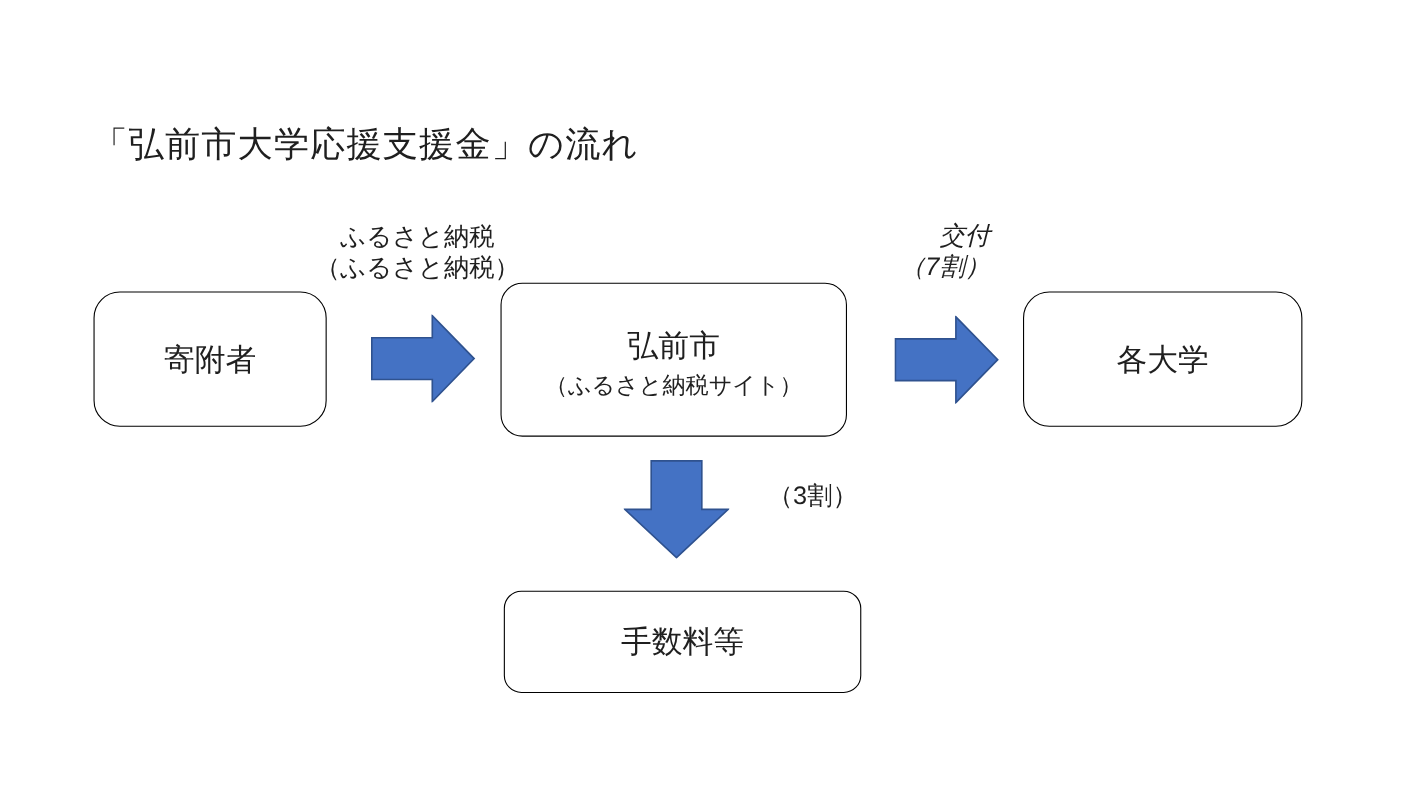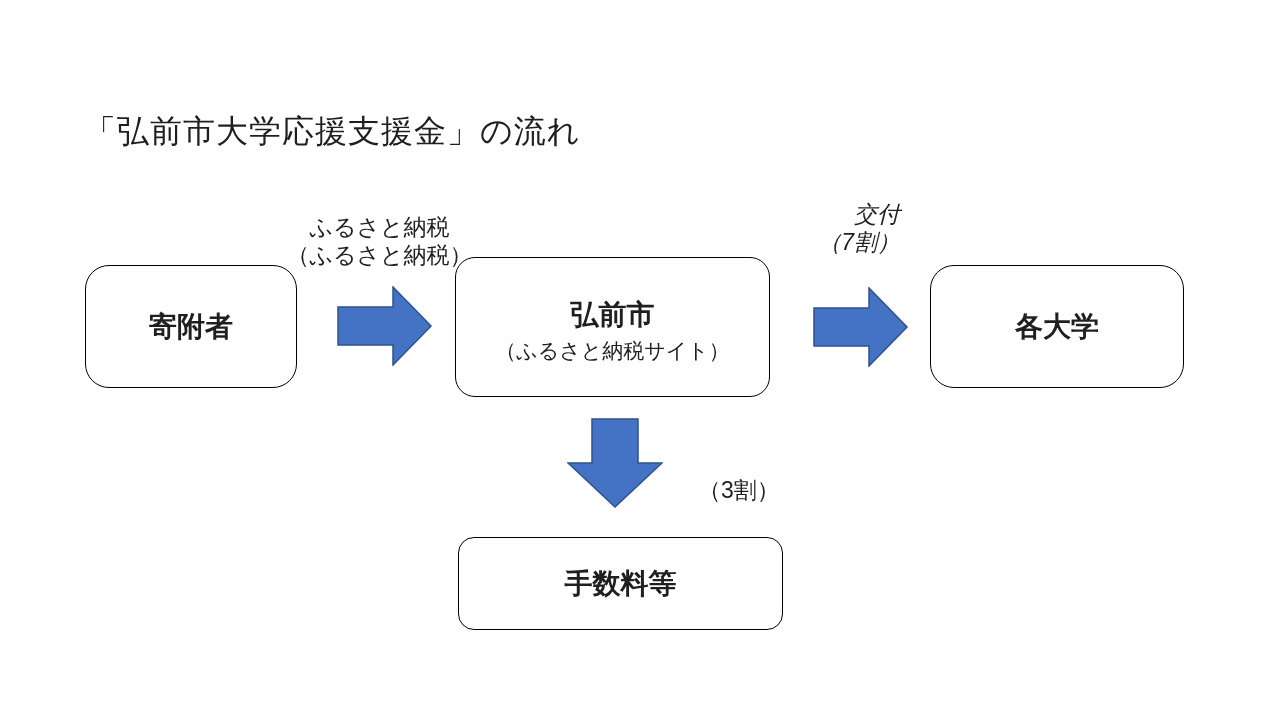--- a/index.html
+++ b/index.html
@@ -25,35 +25,35 @@
     position: absolute;
     box-sizing: border-box;
     border: 1.5px solid var(--box-border, #000);
     background: #ffffff;
     display: flex;
     flex-direction: column;
     align-items: center;
     justify-content: center;
     text-align: center;
   }
-  .node .main { font-weight: bold; font-size: 28px; line-height: 1.2; text-align: center; }
+  .node .main { font-weight: normal; font-size: 28px; line-height: 1.2; text-align: center; }
   .node .sub  { font-size: 21px; line-height: 1.3; margin-top: 5px; }
   #node-donor        { left: 85px;  top: 265px; width: 212px; height: 123px; border-radius: 24px; }
   #node-city         { left: 455px; top: 257px; width: 315px; height: 140px; border-radius: 20px; padding-top: 8px; }
   #node-universities { left: 930px; top: 265px; width: 254px; height: 123px; border-radius: 24px; }
   #node-fees         { left: 458px; top: 537px; width: 325px; height: 93px;  border-radius: 16px; }
   .edge-label {
     position: absolute;
     font-size: 23px;
     line-height: 28px;
     white-space: nowrap;
   }
-  #label-donor-city        { left: 272px; top: 201px; width: 215px; text-align: center; margin-top: 12px; }
+  #label-donor-city        { left: 272px; top: 201px; width: 215px; text-align: center; }
   #label-city-universities { left: 795px; top: 200px; width: 105px; text-align: right; font-style: italic; }
-  #label-city-fees         { left: 698px; top: 436px; margin-top: 40px; }
+  #label-city-fees         { left: 698px; top: 436px; }
   .arrow { position: absolute; line-height: 0; }
   #arrow-donor-to-city        { left: 337px; top: 286px; }
   #arrow-city-to-universities { left: 813px; top: 287px; }
   #arrow-city-to-fees         { left: 567px; top: 418px; }
   .arrow svg polygon {
     fill: var(--arrow-fill, #4472c4);
     stroke: var(--arrow-stroke, #2f528f);
     stroke-width: 1.5;
     stroke-linejoin: miter;
   }

